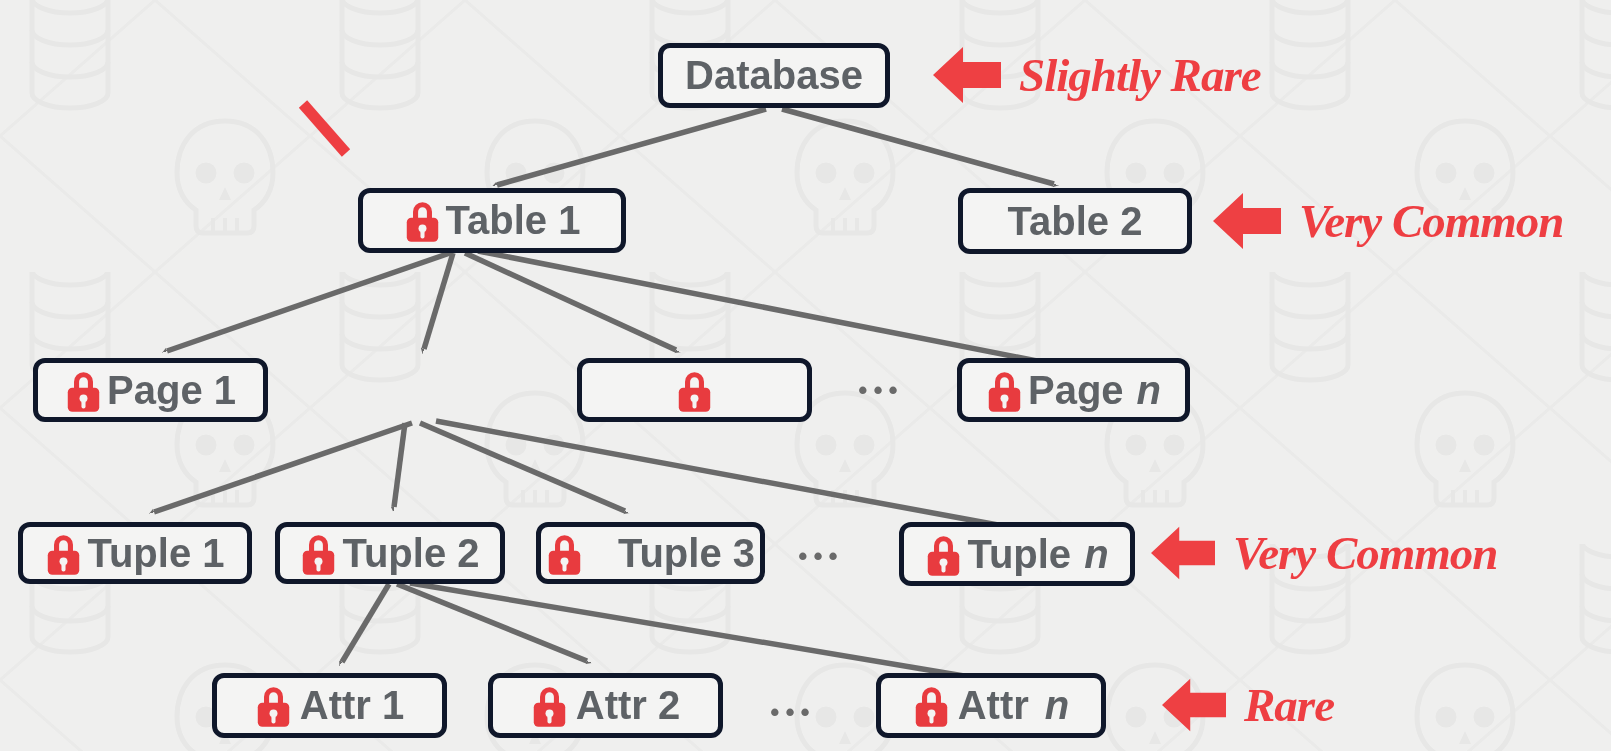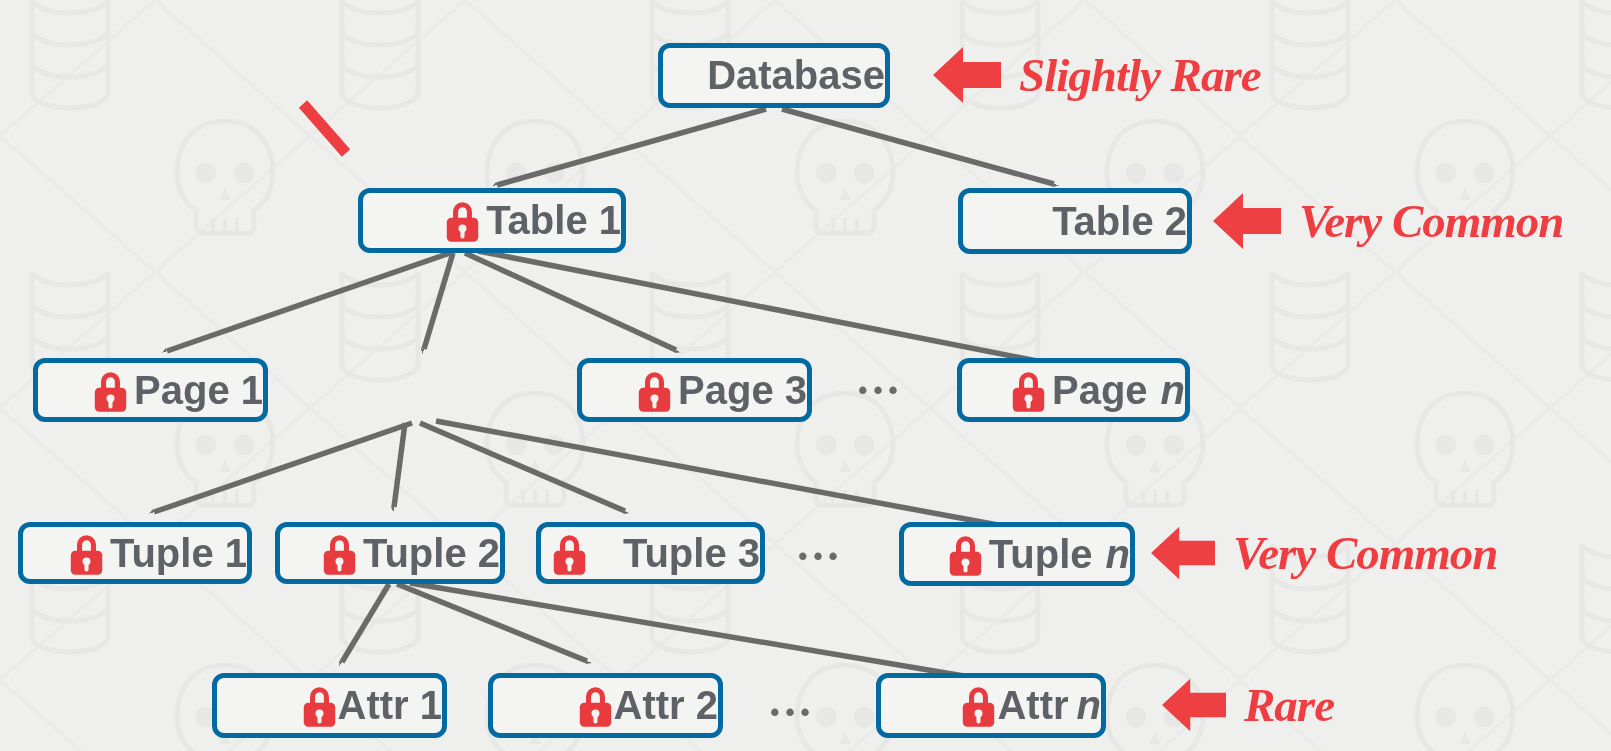--- a/index.html
+++ b/index.html
@@ -1,24 +1,24 @@
 <!DOCTYPE html>
 <html><head>
 <meta charset="utf-8">
 <style>
   html,body{margin:0;padding:0;background:#efefee;}
   .stage{position:relative;width:1611px;height:751px;background:#efefee;overflow:hidden;
          font-family:"Liberation Sans",sans-serif;}
   .wm{position:absolute;left:0;top:0;z-index:0;}
   .edges{position:absolute;left:0;top:0;z-index:1;}
-  .node{position:absolute;z-index:2;display:flex;align-items:center;justify-content:flex-end;
-        gap:5px;background:#f4f4f3;border:5px solid #0369a1;border-radius:12px;
+  .node{position:absolute;z-index:2;display:flex;align-items:center;justify-content:center;
+        gap:5px;background:#f4f4f3;border:5px solid #0f172a;border-radius:12px;
         color:#5e6266;font-weight:bold;font-size:40px;box-sizing:border-box;white-space:nowrap;}
   .node .lock{flex:0 0 auto;display:block;}
-  .node.wide-gap{gap:0;}
+  .node.wide-gap{gap:8px;}
   .node .sfx{font-style:italic;margin-left:8px;}
   .dots{position:absolute;z-index:2;color:#6a6a6a;font-size:26px;letter-spacing:6px;
         transform:translate(-50%,-50%);font-weight:bold;}
   .callout{position:absolute;z-index:3;display:flex;align-items:center;gap:18px;}
   .callout .txt{font-family:"Liberation Serif",serif;font-style:italic;font-weight:bold;
         font-size:47px;color:#ee3e42;white-space:nowrap;letter-spacing:-1px;}
   .hidden-defs{position:absolute;width:0;height:0;overflow:hidden;}
 </style>
 </head>
 <body>
@@ -108,21 +108,20 @@
   <div class="node" style="left:33px;top:358px;width:235px;height:64px;">
     <svg class="lock" width="37" height="47">
         <use href="#lockicon"></use>
       </svg>
     <span>Page 1</span>
   </div>
   <div class="node" style="left:577px;top:358px;width:235px;height:64px;">
     <svg class="lock" width="37" height="47">
         <use href="#lockicon"></use>
       </svg>
-    <span>Page 3</span>
   </div>
   <span class="dots" style="left:881px;top:390px;">•••</span>
   <div class="node" style="left:957px;top:358px;width:233px;height:64px;">
     <svg class="lock" width="37" height="47">
         <use href="#lockicon"></use>
       </svg>
     <span>Page</span>
       <span class="sfx">n</span>
   </div>
 

